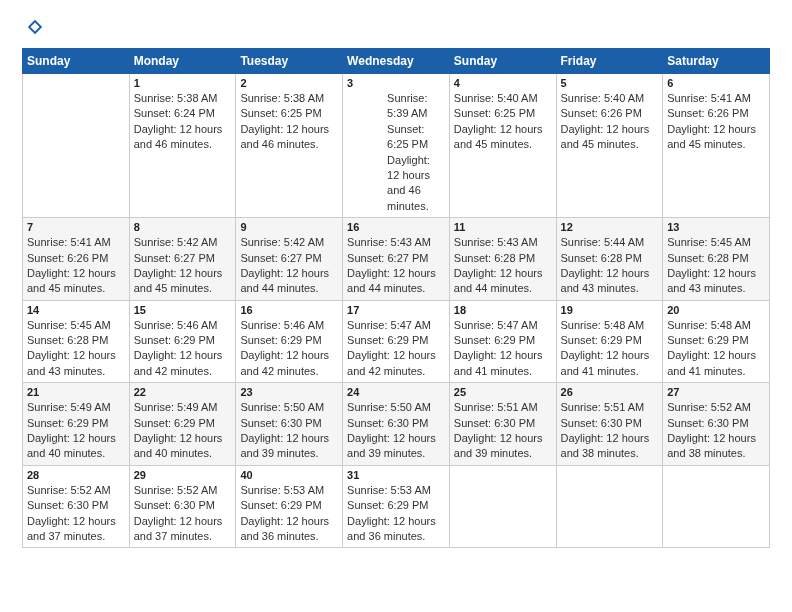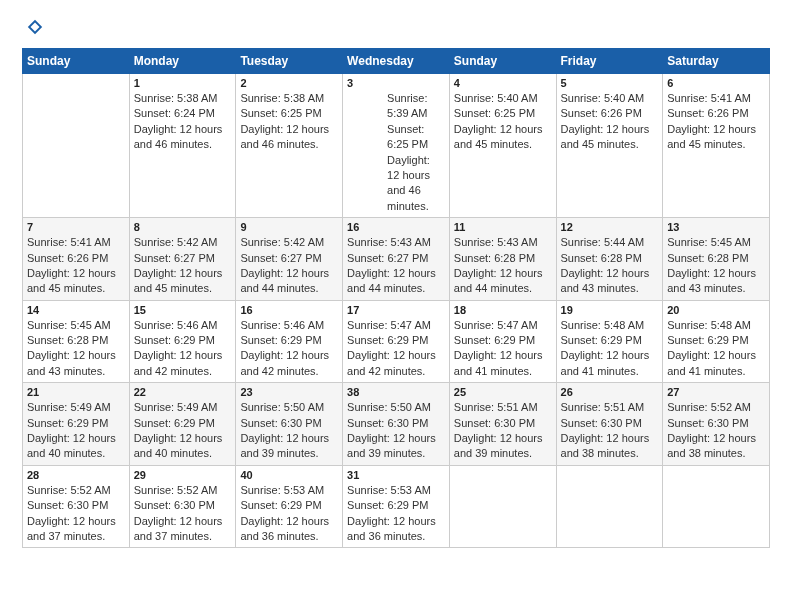--- a/index.html
+++ b/index.html
@@ -298,21 +298,21 @@
 and 40 minutes.</div>
           </td>
           <td>
             <span class="day-num">23</span>
             <div class="day-info" style="white-space: pre-line;">Sunrise: 5:50 AM
 Sunset: 6:30 PM
 Daylight: 12 hours
 and 39 minutes.</div>
           </td>
           <td>
-            <span class="day-num">38</span>
+            <span class="day-num">24</span>
             <div class="day-info" style="white-space: pre-line;">Sunrise: 5:50 AM
 Sunset: 6:30 PM
 Daylight: 12 hours
 and 39 minutes.</div>
           </td>
           <td>
             <span class="day-num">25</span>
             <div class="day-info" style="white-space: pre-line;">Sunrise: 5:51 AM
 Sunset: 6:30 PM
 Daylight: 12 hours

